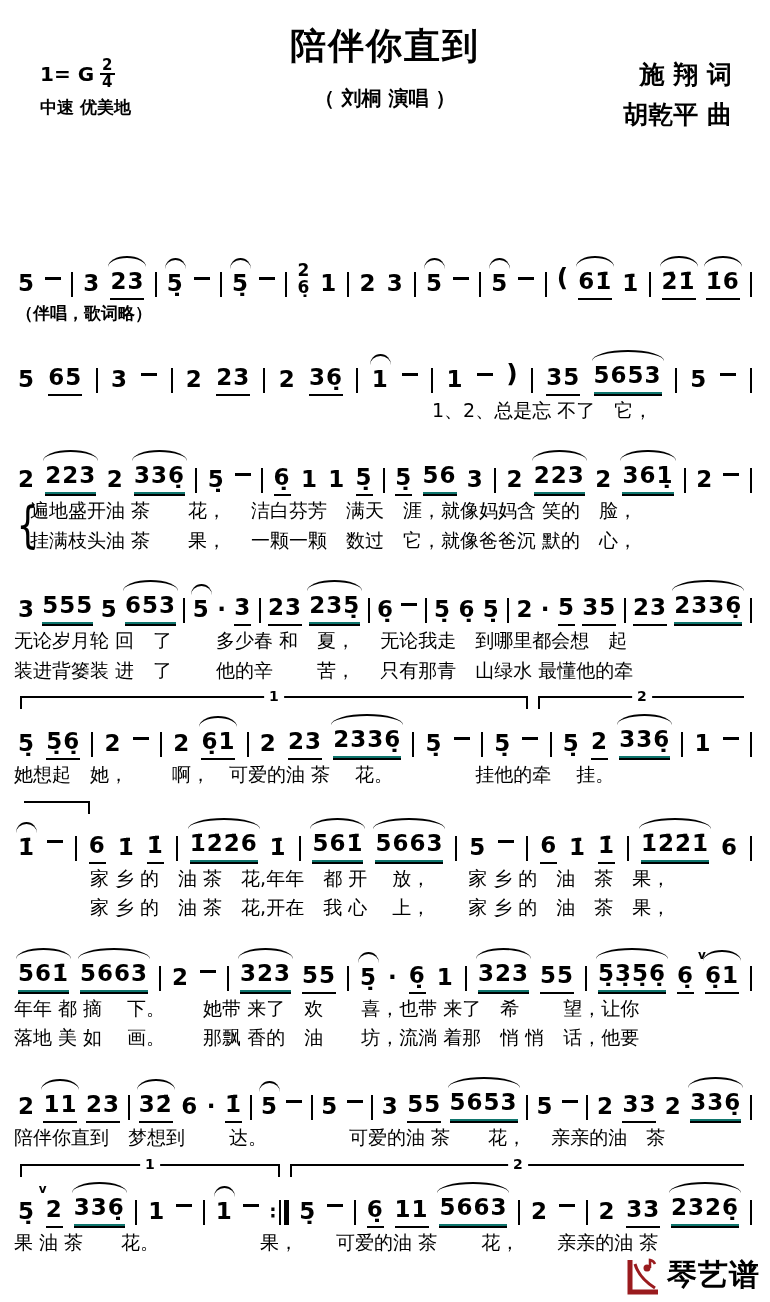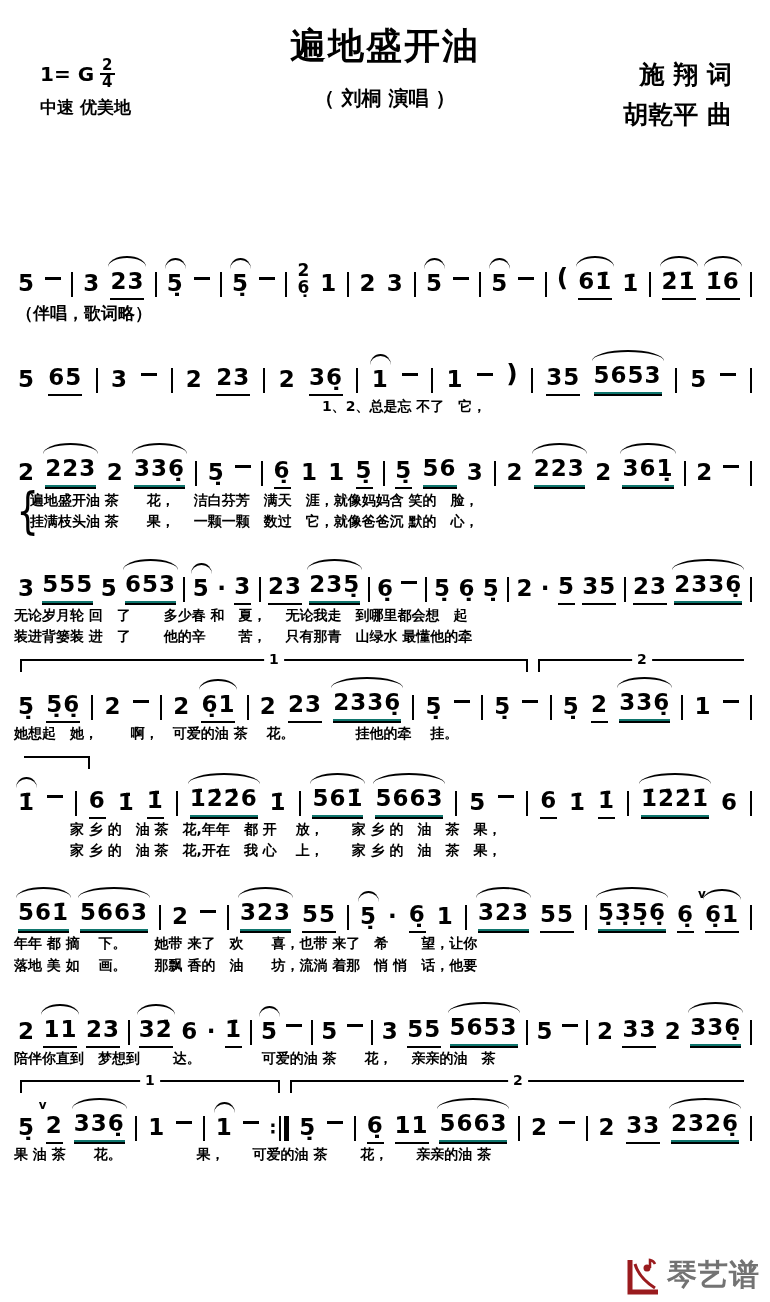--- a/index.html
+++ b/index.html
@@ -43,29 +43,29 @@
   .vseg.both{border-right:2px solid #000;}
   .vseg .vnum{position:absolute;top:-10px;left:50%;transform:translateX(-50%);
               background:#fff;padding:0 5px;font-size:14px;font-weight:bold;}
   .leadbracket{width:64px;height:11px;border-top:2px solid #000;border-right:2px solid #000;
                margin:0 0 -10px 10px;}
 
   
   .sub{font-size:17px;font-weight:bold;margin:2px 0 8px 2px;}
   .lyrblock{display:flex;align-items:center;}
   .brace{font-size:50px;font-weight:normal;width:16px;transform:scaleX(.7);line-height:.9;}
-  .lyr{white-space:pre;font-size:14px;font-weight:bold;line-height:1.55;}
+  .lyr{white-space:pre;font-size:19px;font-weight:normal;line-height:1.55;}
   .logo{position:absolute;right:10px;bottom:6px;display:flex;align-items:center;gap:2px;}
   .logo-text{font-size:30px;font-weight:bold;letter-spacing:1px;}
 </style>
 </head>
 <body>
 
 <div class="sheet">
-  <div class="title">遍地盛开油</div>
+  <div class="title">陪伴你直到</div>
   <div class="performer">（ 刘桐 演唱 ）</div>
 
   <div class="credits">
     <div>施 翔 词</div>
     <div>胡乾平 曲</div>
   </div>
 
   <div class="keyarea">
     <div class="keyline">
       <span>1= G</span>
@@ -418,15 +418,15 @@
       </section>
     </div>
 
   <div class="logo">
     <svg width="40" height="40" viewBox="0 0 40 40">
       <path d="M5 4 v32 h28" fill="none" stroke="#9a1b1e" stroke-width="5"></path>
       <path d="M10 8 q4 14 20 24" fill="none" stroke="#9a1b1e" stroke-width="3"></path>
       <circle cx="22" cy="12" r="3.5" fill="#9a1b1e"></circle>
       <path d="M25 12 v-8 q4 1 5 4" fill="none" stroke="#9a1b1e" stroke-width="2.5"></path>
     </svg>
-    <span class="logo-text" style="color: #737373;">琴艺谱</span>
+    <span class="logo-text" style="color: #000000;">琴艺谱</span>
   </div>
 </div>
 
 </body></html>

